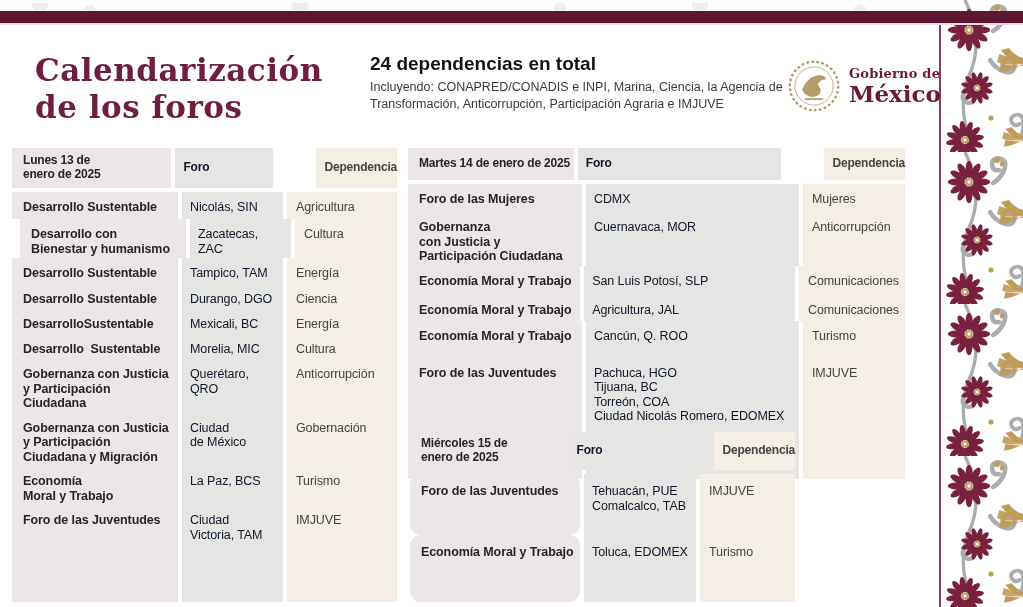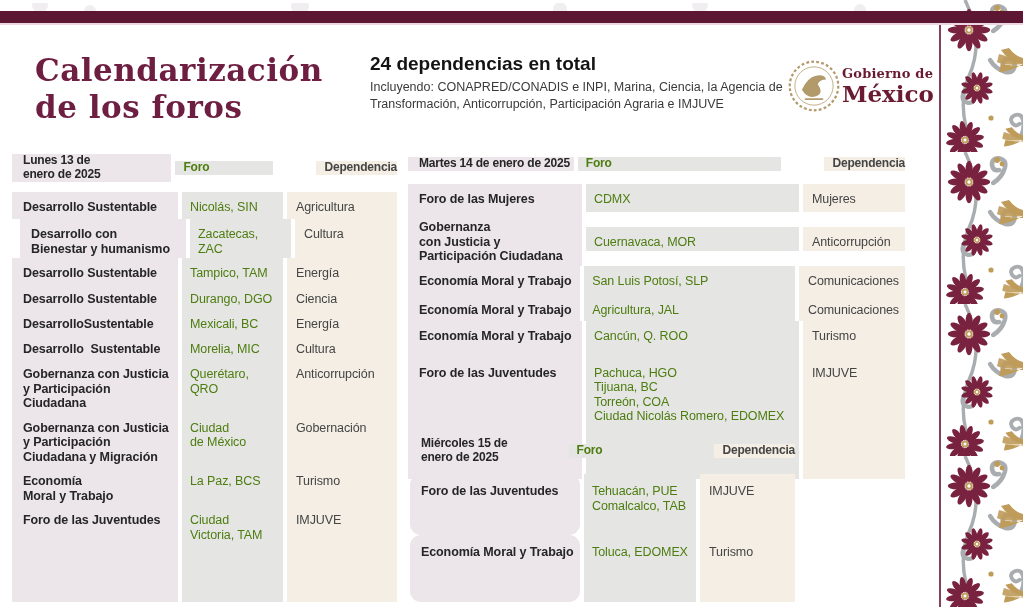--- a/index.html
+++ b/index.html
@@ -27,30 +27,30 @@
   
   .title{
     position:absolute;left:35px;top:52px;
     font-family:"DejaVu Serif",serif;font-weight:bold;
     font-size:31px;line-height:37px;letter-spacing:.5px;
     color:var(--title-maroon,#6e1e41);
   }
   .summary{position:absolute;left:370px;top:53px;width:420px;}
   .summary-title{font-size:19px;font-weight:bold;color:#141414;margin-bottom:4px;}
   .summary-text{font-size:12.5px;line-height:1.32;color:#3a3a3a;}
-  .logo{position:absolute;left:786px;top:56px;display:flex;align-items:center;z-index:4;}
+  .logo{position:absolute;left:786px;top:56px;display:flex;align-items:center;gap:7px;z-index:4;}
   .logo-text{font-family:"DejaVu Serif",serif;font-weight:bold;color:var(--logo-maroon,#6a1b32);line-height:1;}
   .logo-text .l1{display:block;font-size:13px;margin-bottom:2px;letter-spacing:.2px;}
   .logo-text .l2{display:block;font-size:23px;}
   
   .table{position:absolute;display:flex;flex-direction:column;}
   .t0{left:12px;top:148px;width:385px;height:454px;}
   .t1{left:408px;top:148px;width:497px;height:277px;}
   .t2{left:410px;top:432px;width:385px;height:170px;}
-  .thead{display:flex;gap:4px;flex:0 0 auto;align-items:center;}
+  .thead{display:flex;gap:4px;flex:0 0 auto;}
   .t0 .thead{height:40px;}
   .t1 .thead{height:32px;}
   .t2 .thead{height:38px;}
   .th{
     display:flex;align-items:center;box-sizing:border-box;
     font-weight:bold;font-size:12px;letter-spacing:-.2px;
     white-space:pre-wrap;line-height:1.15;
   }
   .th-date{background:var(--header-mauve,#c2a4b0);color:var(--header-date-text,#4a2430);padding-left:11px;}
   .th-foro{background:var(--header-gray,#d2d3d1);color:#1d1d1b;padding-left:8px;}
@@ -60,38 +60,38 @@
   .t1 .tbody{height:295px;}
   .t2 .tbody{height:128px;}
   .trow{display:flex;gap:4px;flex:0 0 auto;}
   .trow:last-child{flex:1 1 auto;}
   .cell{
     box-sizing:border-box;padding:8px 6px 2px 8px;
     font-size:12.5px;line-height:1.16;letter-spacing:-.1px;
     white-space:pre-wrap;
   }
   .c0{background:var(--body-pink,#ece5ea);font-weight:bold;color:#262626;padding-left:11px;}
-  .c1{background:var(--body-gray,#e5e6e4);color:#4d7c0f;}
+  .c1{background:var(--body-gray,#e5e6e4);color:#0f172a;}
   .c2{background:var(--body-cream,#f4eee4);color:#454545;padding-left:9px;}
   
   .t0 .c0{width:166px;} .t0 .c1{width:101px;} .t0 .c2{flex:1;}
   .t1 .c0{width:174px;} .t1 .c1{width:213px;} .t1 .c2{flex:1;}
   .t2 .c0{width:170px;border-radius:11px;} .t2 .c1{width:112px;} .t2 .c2{flex:1;}
   
   .t0 .trow:nth-child(1){min-height:27px;}
   .t0 .trow:nth-child(2){min-height:39px;padding-left:8px;}
   .t0 .trow:nth-child(3){min-height:26px;}
   .t0 .trow:nth-child(4){min-height:25px;}
   .t0 .trow:nth-child(5){min-height:25px;}
   .t0 .trow:nth-child(6){min-height:25px;}
   .t0 .trow:nth-child(7){min-height:50px;}
   .t0 .trow:nth-child(8){min-height:52px;}
   .t0 .trow:nth-child(9){min-height:38px;}
   .t1 .trow:nth-child(1){min-height:28px;}
-  .t1 .trow:nth-child(2){min-height:48px;align-items:center;}
+  .t1 .trow:nth-child(2){min-height:48px;}
   .t1 .trow:nth-child(3){min-height:29px;}
   .t1 .trow:nth-child(4){min-height:26px;}
   .t1 .trow:nth-child(5){min-height:37px;}
   .t2 .trow:nth-child(1){min-height:61px;}
   .t2 .cell{padding-top:10px;}
 </style>
 </head>
 <body>
 
 <div class="page">

